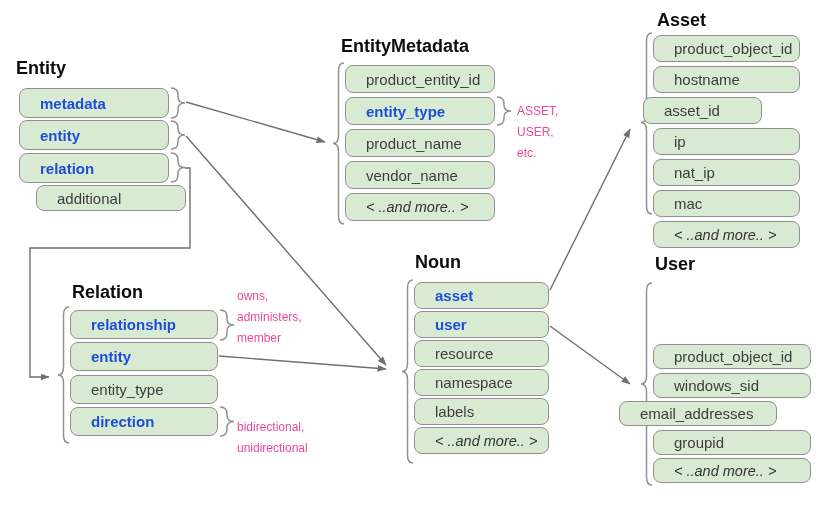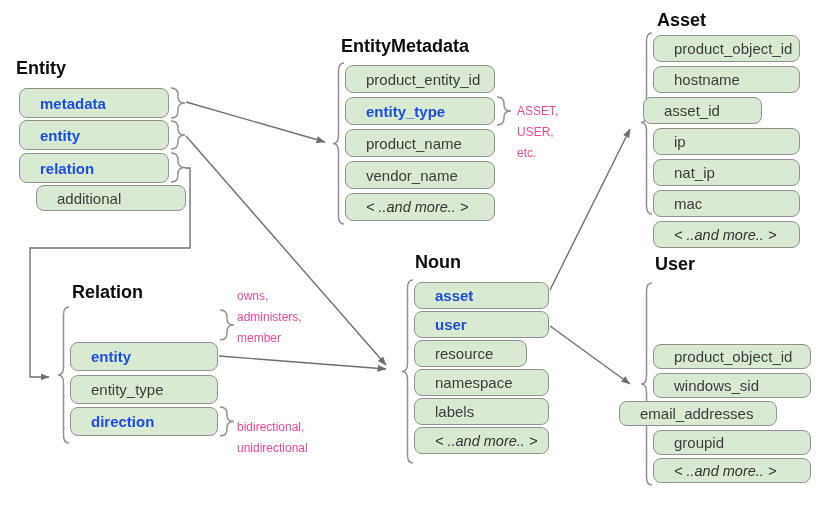--- a/index.html
+++ b/index.html
@@ -90,26 +90,27 @@
   <div class="title" style="left:655px;top:254px">User</div>
   <div class="row" style="left:653px;top:344px;width:158px;height:25px">product_object_id</div>
   <div class="row" style="left:653px;top:373px;width:158px;height:25px">windows_sid</div>
   <div class="row" style="left:619px;top:401px;width:158px;height:25px">email_addresses</div>
   <div class="row" style="left:653px;top:430px;width:158px;height:25px">groupid</div>
   <div class="row more" style="left:653px;top:458px;width:158px;height:25px">&lt; ..and more.. &gt;</div>
 
   <div class="title" style="left:415px;top:252px">Noun</div>
   <div class="row bold" style="left:414px;top:282px;width:135px;height:27px">asset</div>
   <div class="row bold" style="left:414px;top:311px;width:135px;height:27px">user</div>
-  <div class="row" style="left:414px;top:340px;width:113px;height:27px">resource</div>
+  <div class="row" style="left:414px;top:340px;width:135px;height:27px">resource</div>
   <div class="row" style="left:414px;top:369px;width:135px;height:27px">namespace</div>
   <div class="row" style="left:414px;top:398px;width:135px;height:27px">labels</div>
   <div class="row more" style="left:414px;top:427px;width:135px;height:27px">&lt; ..and more.. &gt;</div>
 
   <div class="title" style="left:72px;top:282px">Relation</div>
+  <div class="row bold" style="left:70px;top:310px;width:148px;height:29px">relationship</div>
   <div class="row bold" style="left:70px;top:342px;width:148px;height:29px">entity</div>
   <div class="row" style="left:70px;top:375px;width:148px;height:29px">entity_type</div>
   <div class="row bold" style="left:70px;top:407px;width:148px;height:29px">direction</div>
   <div class="annotation" style="left:237px;top:286px">owns,
 administers,
 member</div>
   <div class="annotation" style="left:237px;top:417px">bidirectional,
 unidirectional</div>
 
 </div>

